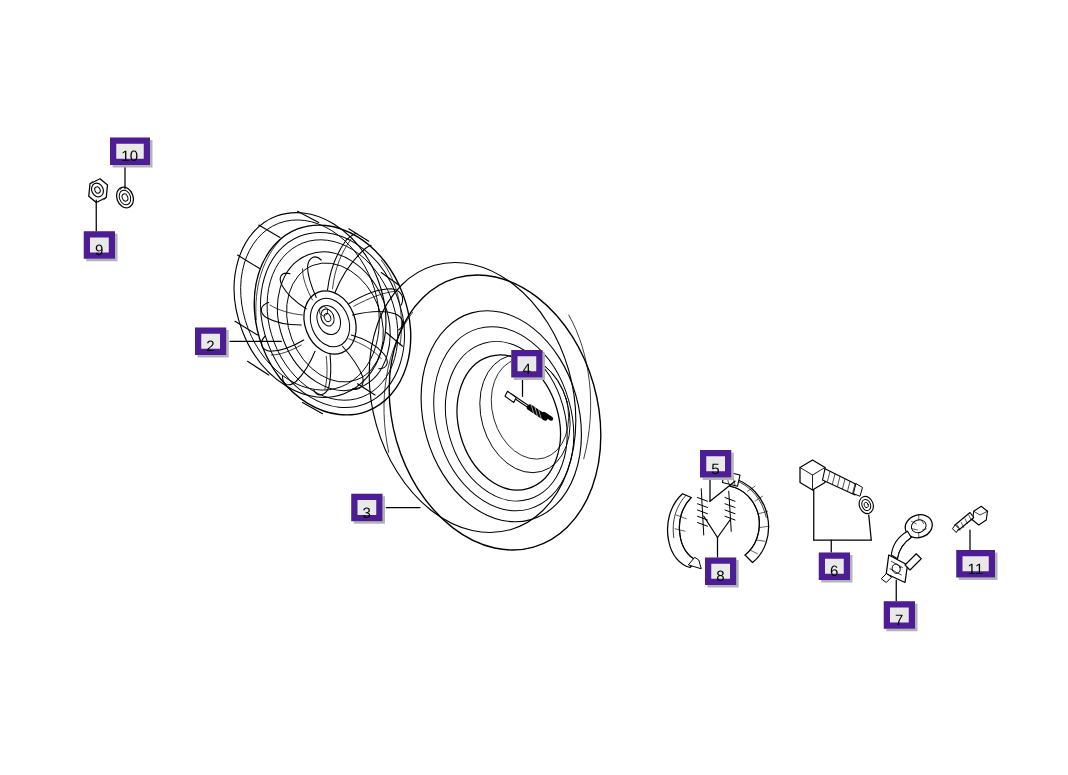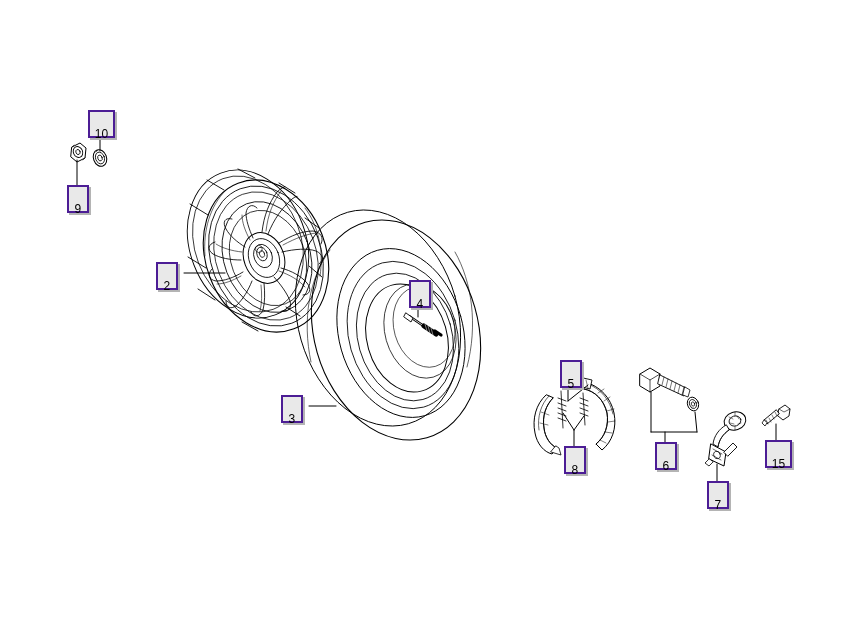--- a/index.html
+++ b/index.html
@@ -25,29 +25,29 @@
     width: 854px;
     height: 620px;
   }
   
   .callout {
     position: absolute;
     box-sizing: border-box;
     height: 22px;
     min-width: 22px;
     background: #e9e9e9;
-    border: 2px solid #4c1d95;
+    border: 5px solid #4c1d95;
     box-shadow: 2px 2px 0 0 #b4b4b4;
     color: #000000;
     font-family: "Liberation Sans", sans-serif;
     font-size: 12px;
     line-height: 20px;
     text-align: center;
     letter-spacing: 0.2px;
-    padding: 12px 4px;
+    padding: 0 4px;
     user-select: none;
   }
   .callout.wide { min-width: 27px; }
 </style>
 </head>
 <body>
 
 <div id="page">
 
   <svg id="canvas" viewBox="0 0 854 620" xmlns="http://www.w3.org/2000/svg">
@@ -329,15 +329,15 @@
   <div class="callout" style="left:655px; top:442px;">6</div>
 
   <div class="callout" style="left:707px; top:481px;">7</div>
 
   <div class="callout" style="left:564px; top:446px;">8</div>
 
   <div class="callout" style="left:67px; top:185px;">9</div>
 
   <div class="callout wide" style="left:88px; top:110px;">10</div>
 
-  <div class="callout wide" style="left:765px; top:440px;">15</div>
+  <div class="callout wide" style="left:765px; top:440px;">11</div>
 
 </div>
 
 </body></html>

